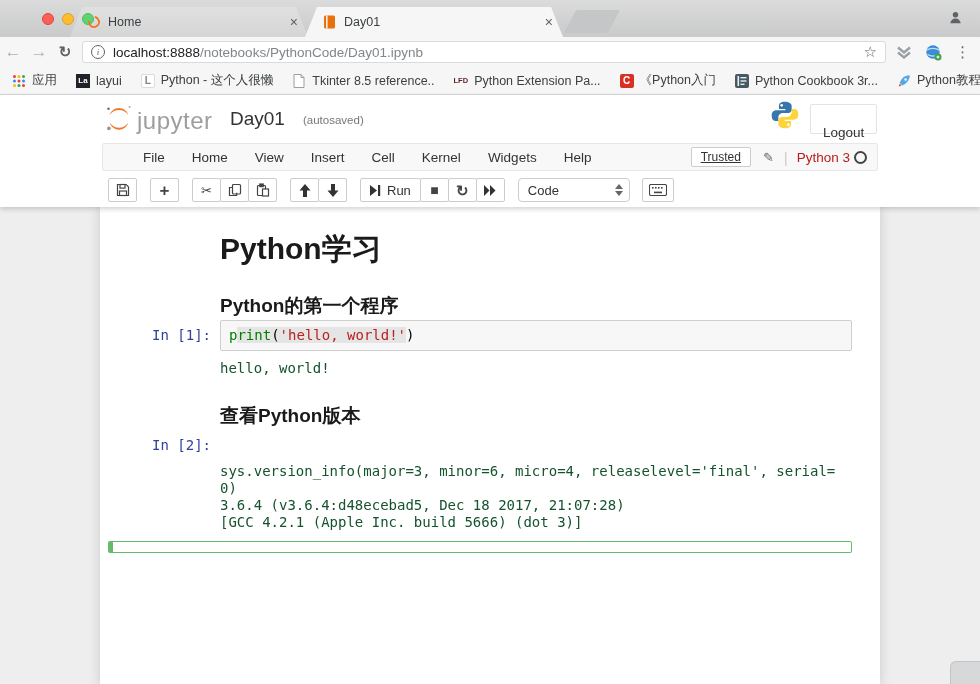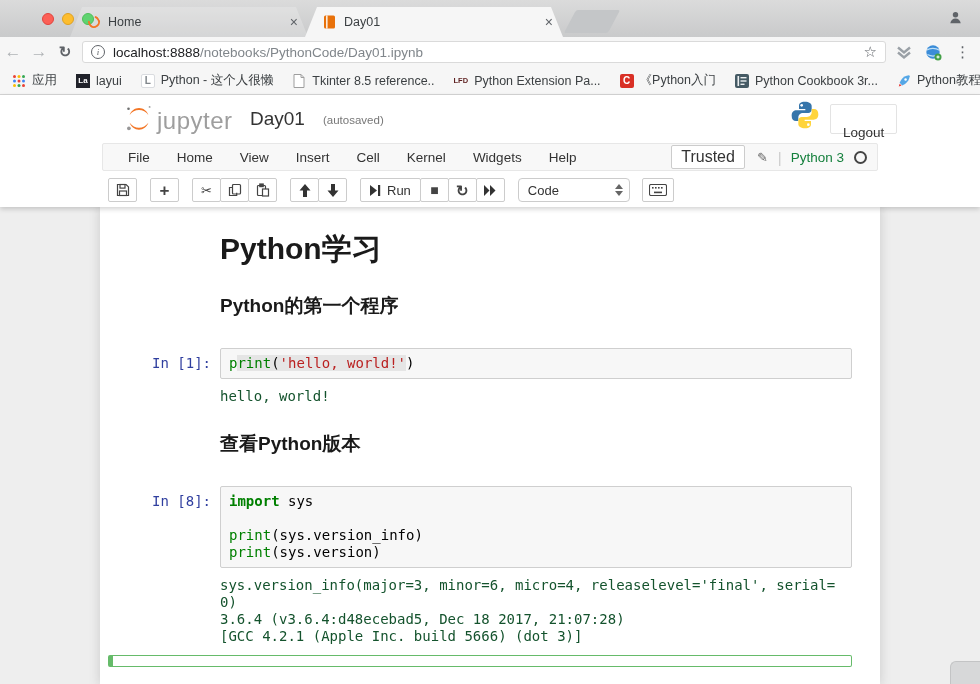--- a/index.html
+++ b/index.html
@@ -51,38 +51,38 @@
   .bm .bm-label { font-size:12.5px; color:#3c4043; }
   .fav { width:14px; height:14px; flex:none; display:flex; align-items:center; justify-content:center; }
   .fav.layui { background:#20222a; border-radius:0; color:#fff; font-size:8px; font-weight:bold; }
   .fav.letter-l { background:#fff; border:1px solid #dadce0; border-radius:2px; color:#80868b; font-size:10px; font-weight:bold; }
   .fav.lfd { color:#5d1f1f; font-size:7.5px; font-weight:bold; letter-spacing:0; width:auto; }
   .fav.csdn { background:#d93025; border-radius:2px; color:#fff; font-size:10px; font-weight:bold; }
 
   
   .jp-chrome { position:absolute; left:0; top:95px; width:980px; height:112px; background:#fff;
     box-shadow:0 2px 5px rgba(0,0,0,0.18); z-index:2; }
-  .jp-header { position:relative; height:47px;margin-left:20px; }
+  .jp-header { position:relative; height:47px; }
   .jp-logo { position:absolute; left:104px; top:8px; display:flex; align-items:flex-end; }
   .jp-logo-text { font-size:24px; color:#9e9e9e; letter-spacing:0.5px; margin-left:3px; line-height:26px; }
   .jp-title { position:absolute; left:230px; top:13px; font-size:19px; color:#333; font-weight:500; }
   .jp-autosave { position:absolute; left:303px; top:19px; font-size:11.5px; color:#777; }
   .jp-pylogo { position:absolute; left:769px; top:4px; }
   .logout { position:absolute; left:810px; top:9px; height:29px; padding:14px 12px; background:#fff;
     border:1px solid #e3e3e3; border-radius:2px; font-size:13.5px; color:#333; line-height:27px; }
   .menurow { position:relative; height:31px; }
   .menubar { position:absolute; left:102px; right:102px; top:1px; height:28px; background:#f8f8f8;
-    border:1px solid #e7e7e7; border-radius:2px; display:flex; align-items:center; padding-left:25px; }
+    border:1px solid #e7e7e7; border-radius:2px; display:flex; align-items:center; padding-left:40px; }
   .menu-item { font-size:13.5px; color:#333; margin-right:27px; }
   .menubar-right { margin-left:auto; display:flex; align-items:center; padding-right:10px; }
-  .trusted { background:#fff; border:1px solid #ccc; border-radius:2px; font-size:16px; color:#333;
-    padding:2px 9px; margin-right:12px; }
+  .trusted { background:#fff; border:1px solid #ccc; border-radius:2px; font-size:12px; color:#333;
+    padding:2px 9px; margin-right:12px;text-decoration:underline; }
   .pencil { color:#666; font-size:13px; margin-right:10px; }
   .mb-divider { color:#ccc; margin-right:9px; font-size:15px; }
-  .kernel-name { font-size:13.5px; color:#15803d; margin-right:10px; }
+  .kernel-name { font-size:13.5px; color:#b91c1c; margin-right:4px; }
   .kernel-dot { width:13px; height:13px; border:2px solid #444; border-radius:50%; }
   .jp-toolbar { position:relative; height:34px; display:flex; align-items:center; padding-left:108px; }
   .tbtn { height:24px; min-width:29px; background:#fff; border:1px solid #ccc; border-radius:2px;
     display:flex; align-items:center; justify-content:center; font-size:13px; color:#333; padding:0 6px; }
   .tgroup { display:flex; margin-right:13px; }
   .tgroup .tbtn + .tbtn { margin-left:-1px; }
   .tbtn.run { padding:0 9px; gap:6px; }
   .tbtn .glyph { font-size:13px; color:#444; line-height:1; }
   .tbtn .glyph.plus { font-size:17px; font-weight:bold; }
   .tbtn .glyph.stop { font-size:14px; }
@@ -97,21 +97,21 @@
 
   
   .site { position:absolute; left:0; top:207px; width:980px; height:477px; background:#eee; overflow:hidden; }
   .nb-container { width:780px; margin:0 auto; min-height:100%; background:#fff;
     box-shadow:0 0 10px 1px rgba(87,87,87,0.2); padding:14px 28px 0 14px; }
   .mono { font-family:"DejaVu Sans Mono","Liberation Mono",monospace; }
   .md { margin-left:106px; color:#1a1a1a; font-weight:bold; }
   h1.md { font-size:30px; line-height:36px; margin-top:10px; }
   h2.md { font-size:24px; line-height:30px; margin-top:24px; }
   h3.md { font-size:19px; line-height:24px; margin-top:27px; }
-  .cell { display:flex; margin-top:30px; }
+  .cell { display:flex; margin-top:2px; }
   .prompt { width:106px; text-align:right; padding:7px 9px 0 0; font-size:14px; color:#303f9f;
     flex:none; line-height:17px; }
   .input-area { flex:1; background:#f7f7f7; border:1px solid #cfcfcf; border-radius:2px;
     padding:6px 8px; font-size:14px; line-height:17px; color:#000; }
   .code-line { white-space:pre; min-height:17px; }
   .kw { color:#008000; font-weight:bold; }
   .fn { color:#008000; }
   .str { color:#ba2121; }
   .sel { background:#e5e5e5; }
   .output { margin:9px 0 0 106px; font-size:14px; line-height:17px; color:#14532d; }
@@ -379,27 +379,21 @@
             <div class="code-line"><span class="fn">p</span><span class="fn sel">rint</span><span class="sel">(</span><span class="str sel">'hello, world!'</span><span>)</span></div>
           </div>
       </div>
       <div class="output mono">
           <div>hello, world!</div>
         </div>
 
       <h3 class="md">查看Python版本</h3>
 
       <div class="cell">
-        <div class="prompt mono">In [8]:</div>
-        <div class="input-area mono">
-            <div class="code-line"><span class="kw">import</span><span> sys</span></div>
-            <div class="code-line">&nbsp;</div>
-            <div class="code-line"><span class="fn">print</span><span>(sys.version_info)</span></div>
-            <div class="code-line"><span class="fn">print</span><span>(sys.version)</span></div>
-          </div>
+        <div class="prompt mono">In [2]:</div>
       </div>
       <div class="output mono">
           <div>sys.version_info(major=3, minor=6, micro=4, releaselevel='final', serial=</div>
           <div>0)</div>
           <div>3.6.4 (v3.6.4:d48ecebad5, Dec 18 2017, 21:07:28)</div>
           <div>[GCC 4.2.1 (Apple Inc. build 5666) (dot 3)]</div>
         </div>
 
       <div class="cell edit-selected">
         

